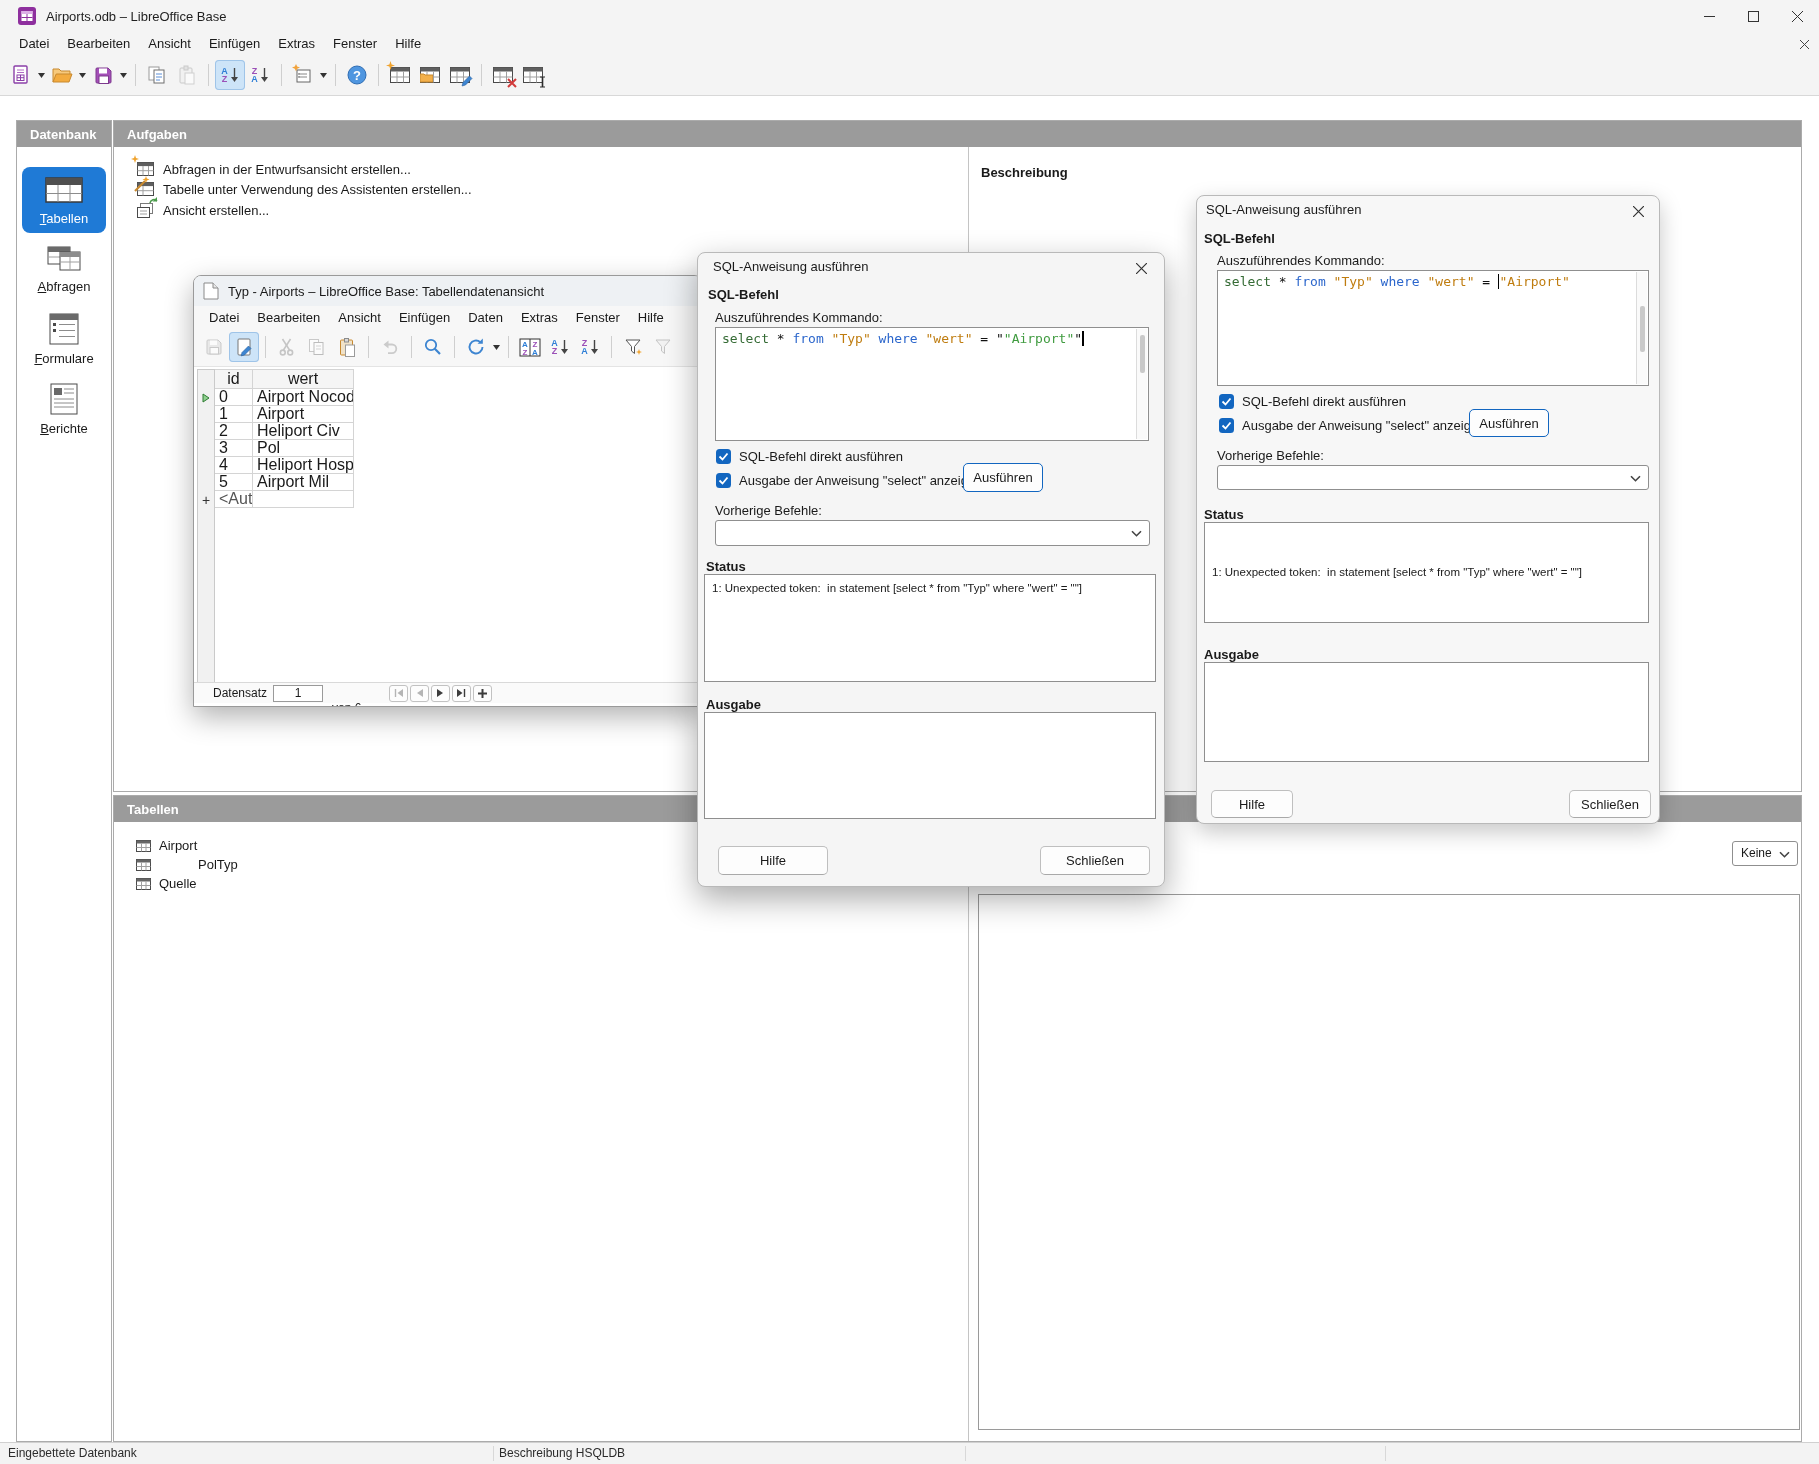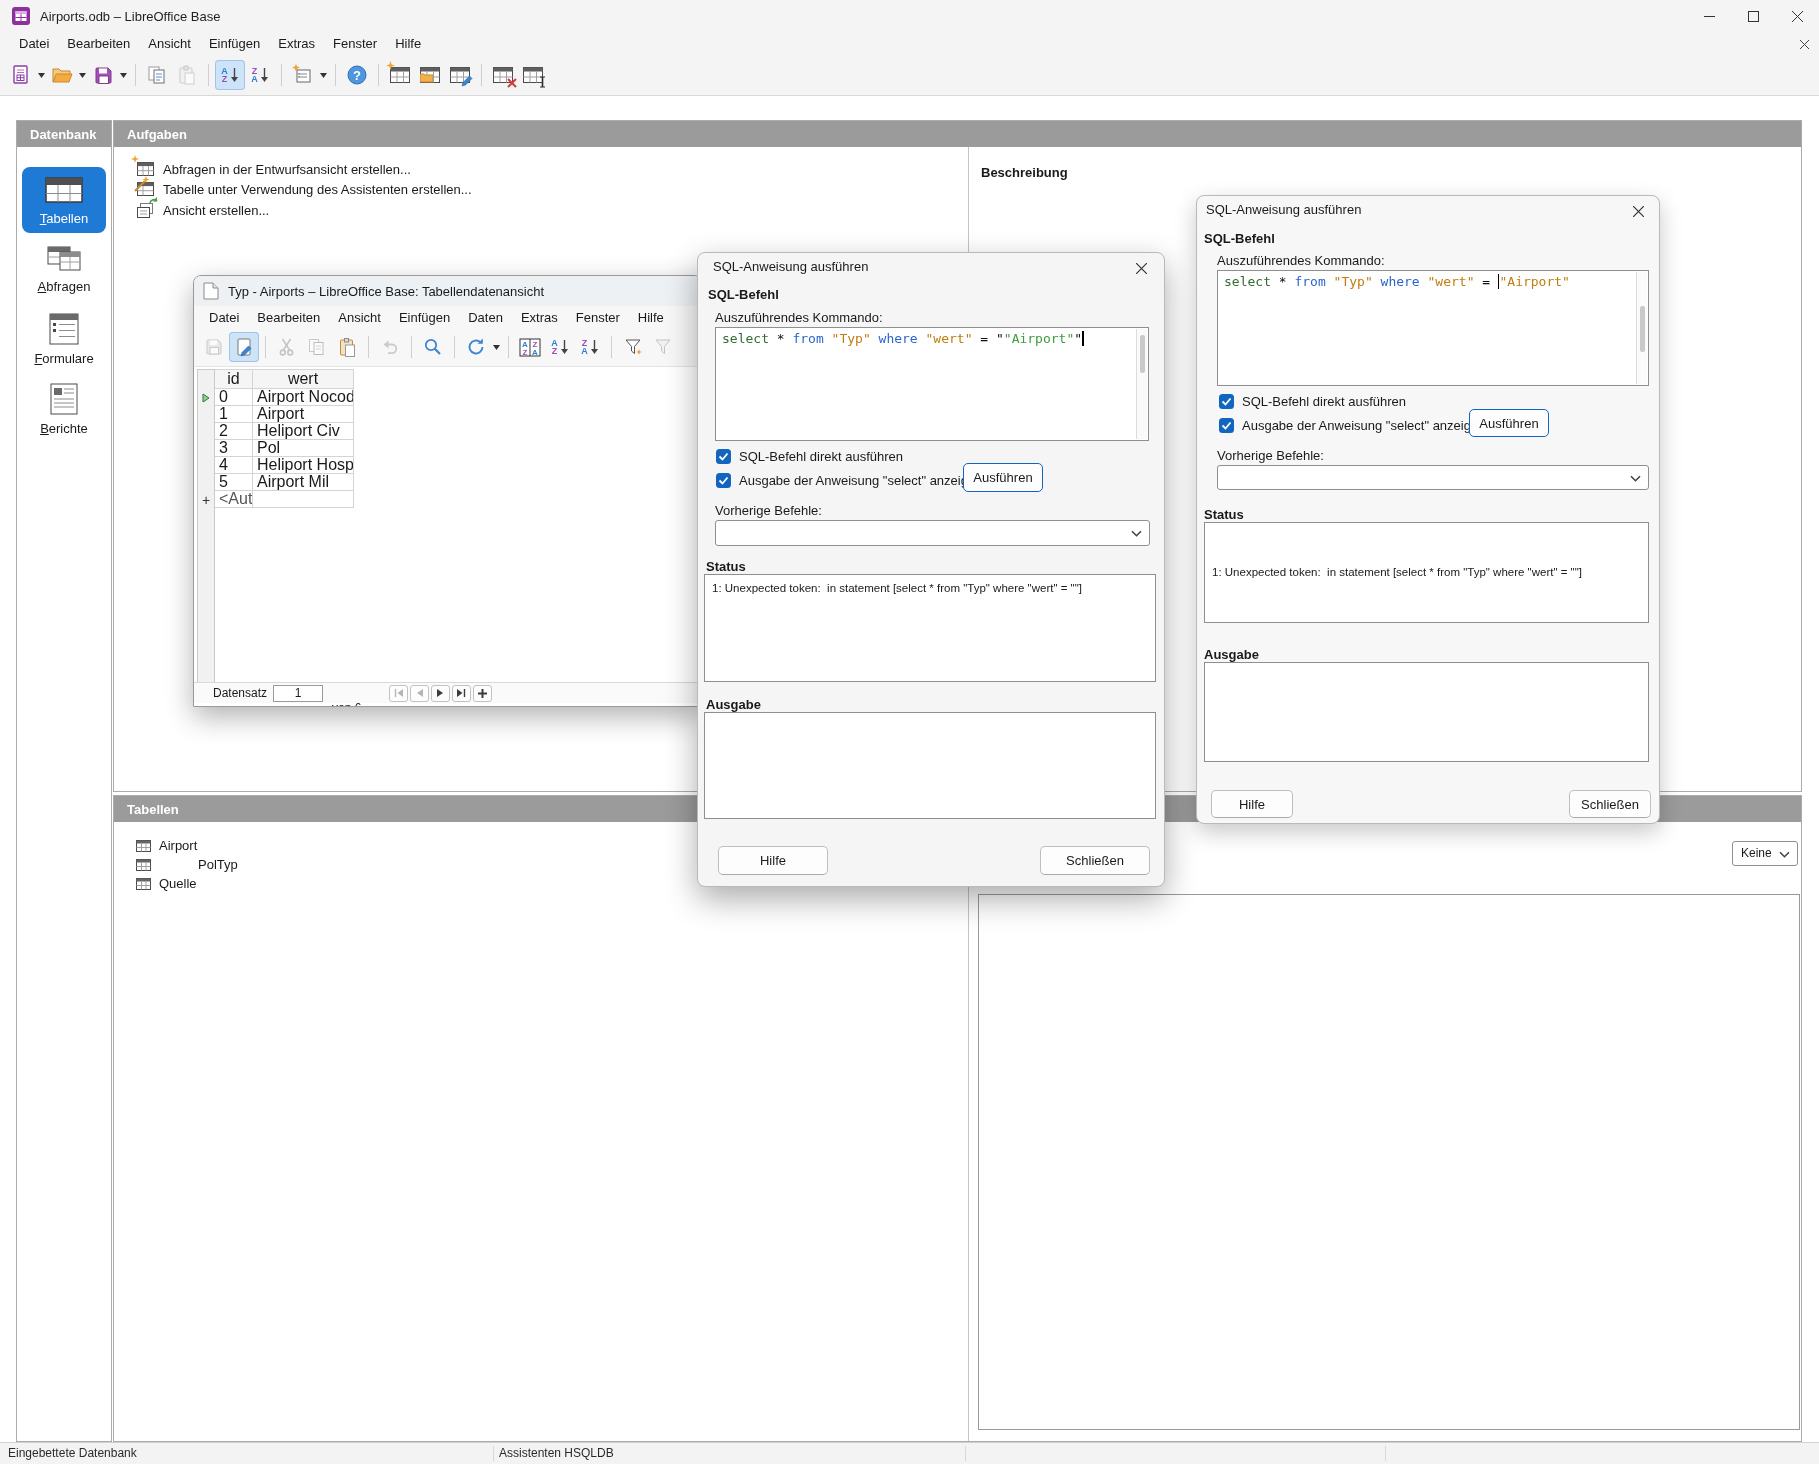--- a/index.html
+++ b/index.html
@@ -1,19 +1,19 @@
 <!DOCTYPE html>
 <html><head>
 <meta charset="utf-8">
 <style>
   html,body{margin:0;padding:0;background:#cfcfcf;font-family:"Liberation Sans","DejaVu Sans",sans-serif;color:#1a1a1a;}
   #screen{position:relative;width:1819px;height:1464px;background:#ffffff;overflow:hidden;outline:1px solid #8a8a8a;}
   
   .chrome{position:absolute;top:0;left:0;width:100%;height:95px;background:#f4f4f4;border-bottom:1px solid #d8d8d8;}
-  .titlebar{position:absolute;top:0;left:0;right:0;height:32px;display:flex;align-items:center;}
+  .titlebar{position:absolute;top:0;left:0;right:0;height:32px;display:flex;align-items:center;padding-left:6px;}
   .titlebar .ttl{margin-left:10px;font-size:13px;color:#1f1f1f;}
   .app-ico{margin-left:12px;width:18px;height:18px;}
   .win-controls{position:absolute;right:0;top:0;height:32px;display:flex;}
   .wbtn{width:44px;height:32px;display:flex;align-items:center;justify-content:center;}
   .menubar{position:absolute;top:32px;left:0;right:0;height:23px;display:flex;align-items:center;padding-left:10px;}
   .menu-item{padding:3px 9px;font-size:13px;border-radius:3px;}
   .doc-close{position:absolute;right:6px;top:36px;width:18px;height:16px;display:flex;align-items:center;justify-content:center;}
   .toolbar{position:absolute;top:56px;left:0;right:0;height:38px;display:flex;align-items:center;padding-left:6px;}
   .tbtn{height:30px;min-width:30px;display:flex;align-items:center;justify-content:center;border-radius:4px;position:relative;}
   .tbtn.active{background:#cde4f8;box-shadow:inset 0 0 0 1px #9fc4e8;}
@@ -711,18 +711,18 @@
     </div>
     <div class="hdg" style="left:7px;top:451px;">Ausgabe</div>
     <div class="whitebox" style="left:7px;top:466px;width:445px;height:100px;"></div>
     <div class="btn" style="left:14px;top:594px;width:82px;height:28px;">Hilfe</div>
     <div class="btn" style="left:372px;top:594px;width:82px;height:28px;">Schließen</div>
   </div>
 
   <div class="statusbar">
     <span style="position:absolute;left:8px;top:3px;">Eingebettete Datenbank</span>
     <div class="sb-sep" style="left:493px;"></div>
-    <span style="position:absolute;left:499px;top:3px;">Assistenten HSQLDB</span>
+    <span style="position:absolute;left:499px;top:3px;">Beschreibung HSQLDB</span>
     <div class="sb-sep" style="left:965px;"></div>
     <div class="sb-sep" style="left:1385px;"></div>
   </div>
 
 </div>
 
 </body></html>

